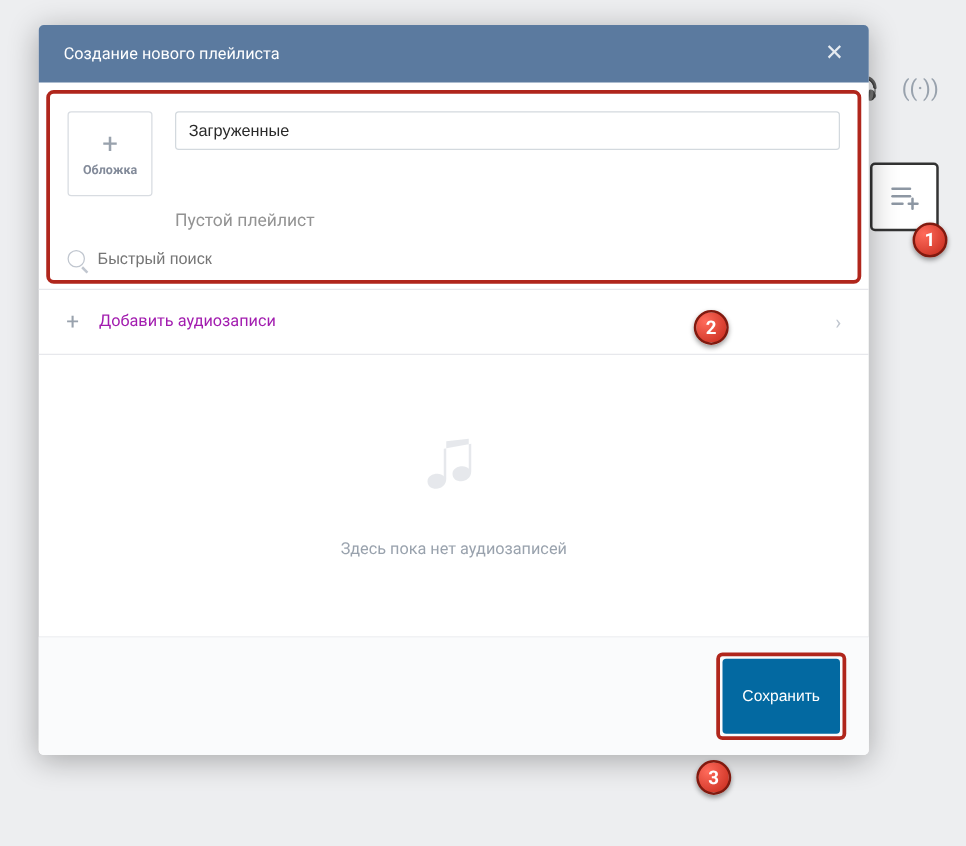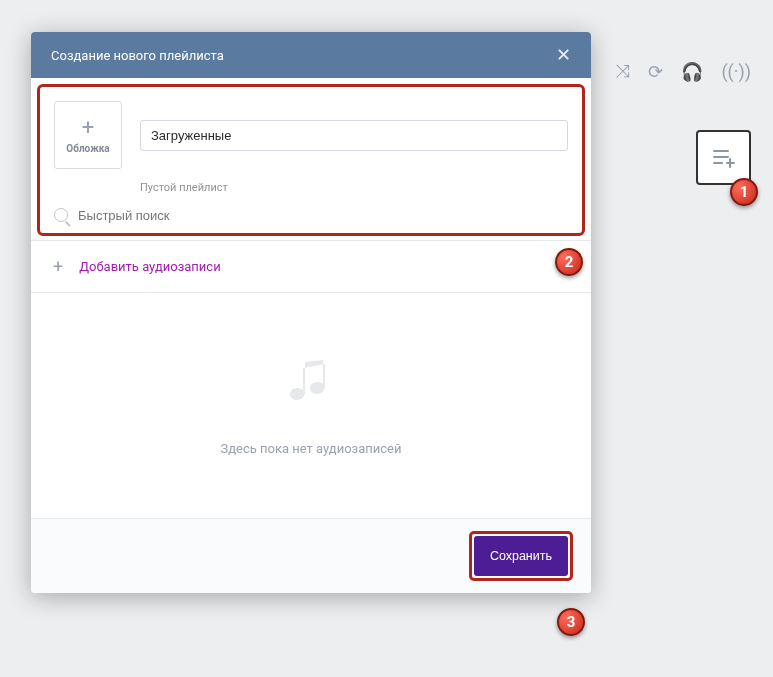--- a/index.html
+++ b/index.html
@@ -56,22 +56,22 @@
       justify-content: center;
       box-shadow: 0 2px 4px rgba(0,0,0,0.4);
       z-index: 100;
     }
     .badge-1 { top: 178px; right: 15px; }
     .badge-2 { top: 248px; left: 555px; }
     .badge-3 { top: 608px; left: 557px; }
     .modal {
       position: absolute;
       left: 31px;
-      top: 32px;
-      width: 560px;
+      top: 20px;
+      width: 664px;
       background: #fff;
       border-radius: 4px;
       box-shadow: 0 4px 24px rgba(0,0,0,0.3);
       display: flex;
       flex-direction: column;
     }
     .modal-header {
       background: #5b7a9f;
       color: #fff;
       padding: 14px 20px;
@@ -118,40 +118,39 @@
     .cover-upload .lbl {
       font-size: 10px;
       margin-top: 4px;
       font-weight: bold;
     }
     .inputs {
       flex: 1;
       display: flex;
       flex-direction: column;
       gap: 10px;
-      justify-content: center;
     }
     .text-input {
       width: 100%;
       border: 1px solid #d3d9de;
       border-radius: 3px;
       padding: 7px 10px;
       font-size: 13px;
       color: #2a2a2a;
       outline: none;
     }
     .empty-hint {
       margin-left: 86px;
       margin-top: 12px;
       color: #939393;
-      font-size: 11px;
+      font-size: 14px;
     }
     .search-row {
       display: flex;
-      align-items: flex-start;
+      align-items: flex-end;
       gap: 10px;
       margin-top: 14px;
       color: #c5c9cf;
     }
     .search-icon {
       width: 14px;
       height: 14px;
       border: 1.5px solid #c0c6cf;
       border-radius: 50%;
       position: relative;
@@ -221,24 +220,24 @@
       justify-content: flex-end;
       background: #fafbfc;
       border-radius: 0 0 4px 4px;
     }
     .save-btn-wrap {
       border: 3px solid #b0261c;
       border-radius: 5px;
       padding: 2px;
     }
     .save-btn {
-      background: #4c1d95;
+      background: #0369a1;
       color: #fff;
       border: none;
-      padding: 13px 16px;
+      padding: 23px 16px;
       border-radius: 3px;
       font-size: 12.5px;
       cursor: pointer;
     }
     .playlist-add-icon {
       width:22px;height:22px;position:relative;
     }
     .playlist-add-icon span{
       position:absolute;background:#8d97a3;height:2px;border-radius:1px;
     }

